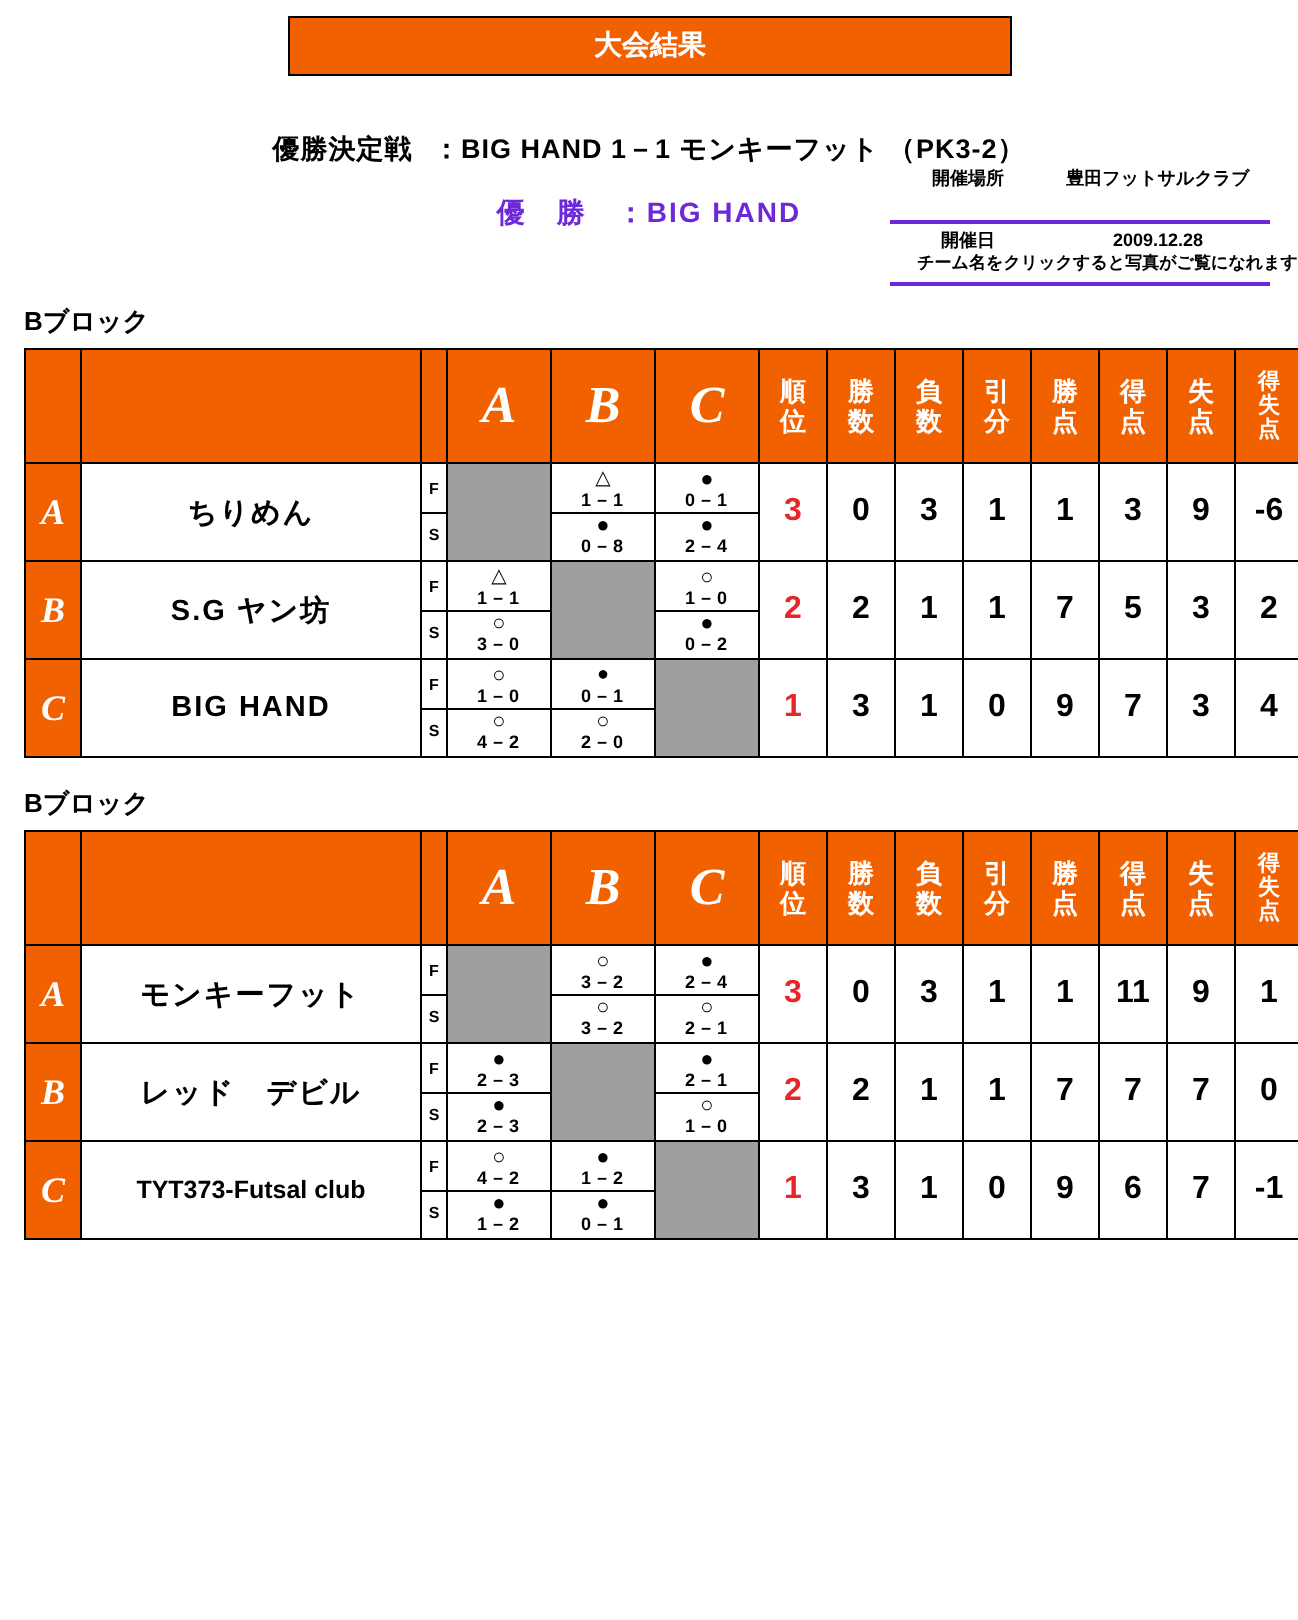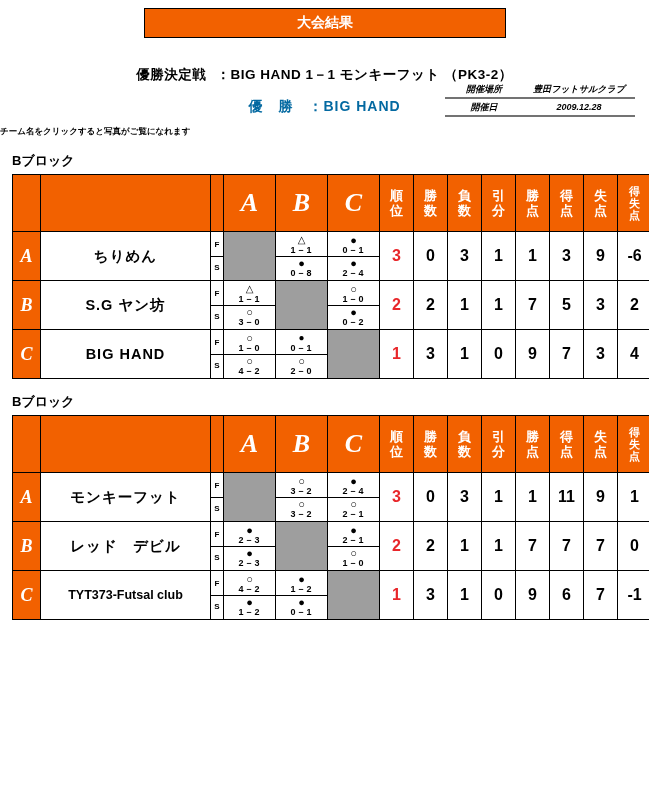--- a/index.html
+++ b/index.html
@@ -49,25 +49,24 @@
   .meta {
     position: absolute;
     right: 14px;
     top: 75px;
     width: 190px;
     font-size: 9px;
     font-weight: bold;
   }
   .meta-row {
     display: flex;
-    border-bottom: 2px solid #737373;
+    border-bottom: 2px solid #6d28d9;
     line-height: 12px;
-    padding-bottom: 2px;
+    padding-bottom: 15px;
     margin-bottom: 2px;
-    font-style: italic;
   }
   .meta-label {
     width: 78px;
     text-align: center;
   }
   .meta-value {
     flex: 1;
     text-align: center;
   }
 
@@ -80,26 +79,26 @@
     letter-spacing: 0.5px;
   }
   .final-label { display: inline-block; }
   .final-value { display: inline-block; margin-left: 6px; }
 
   .champ-line {
     margin-top: 14px;
     text-align: center;
     font-size: 14px;
     font-weight: bold;
-    color: #0369a1;
+    color: #6d28d9;
     letter-spacing: 1px;
   }
   .note-line {
     margin-top: 10px;
-    text-align: left;
+    text-align: right;
     font-size: 8.5px;
     font-weight: bold;
   }
 
   
   .block-head {
     font-size: 13px;
     font-weight: bold;
     margin: 14px 0 4px 12px;
   }

